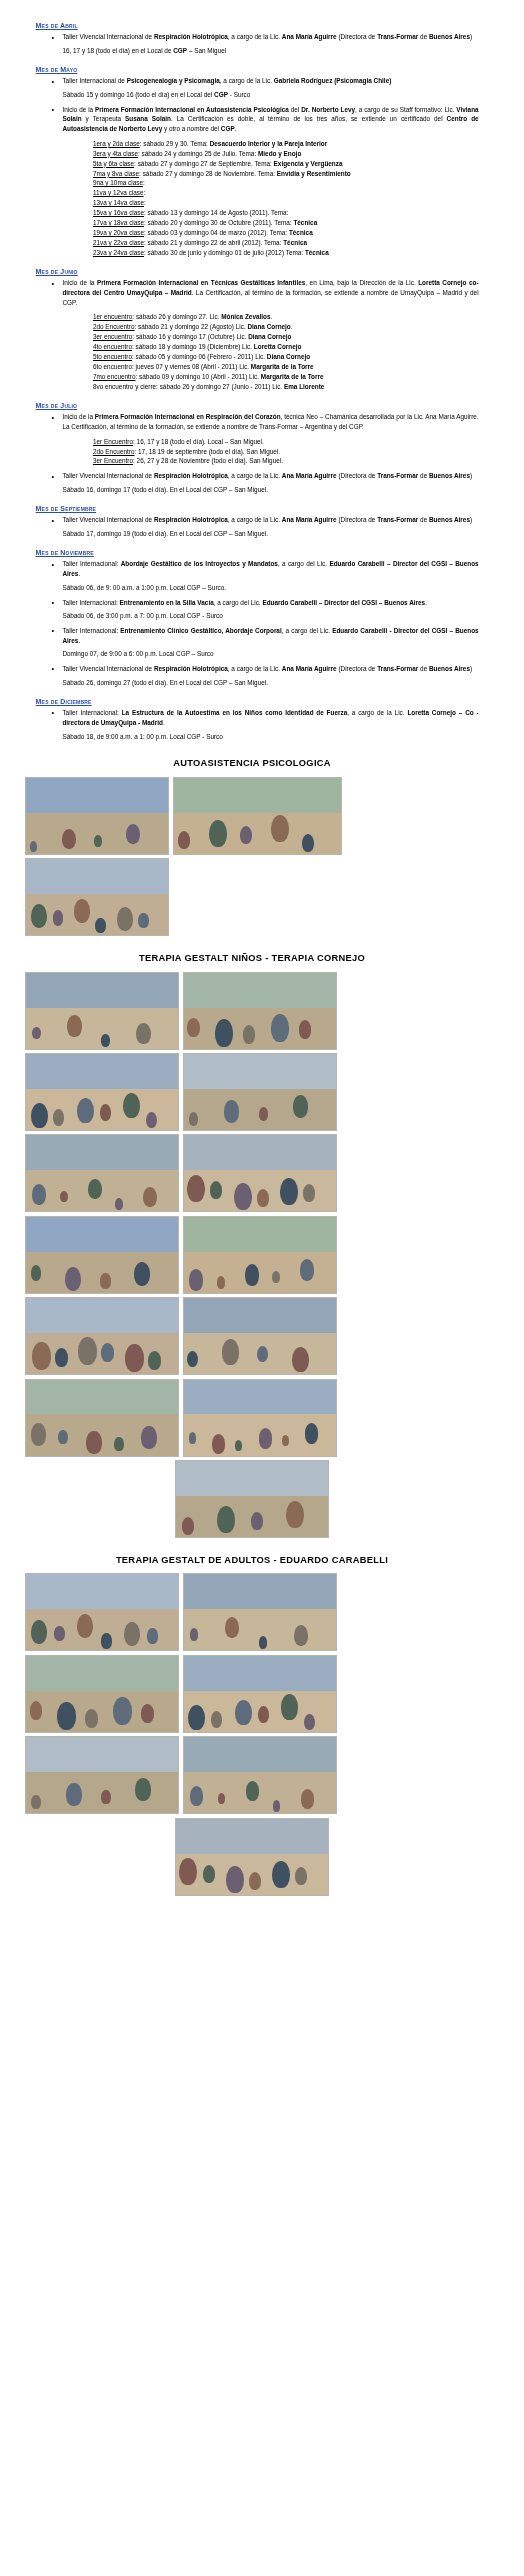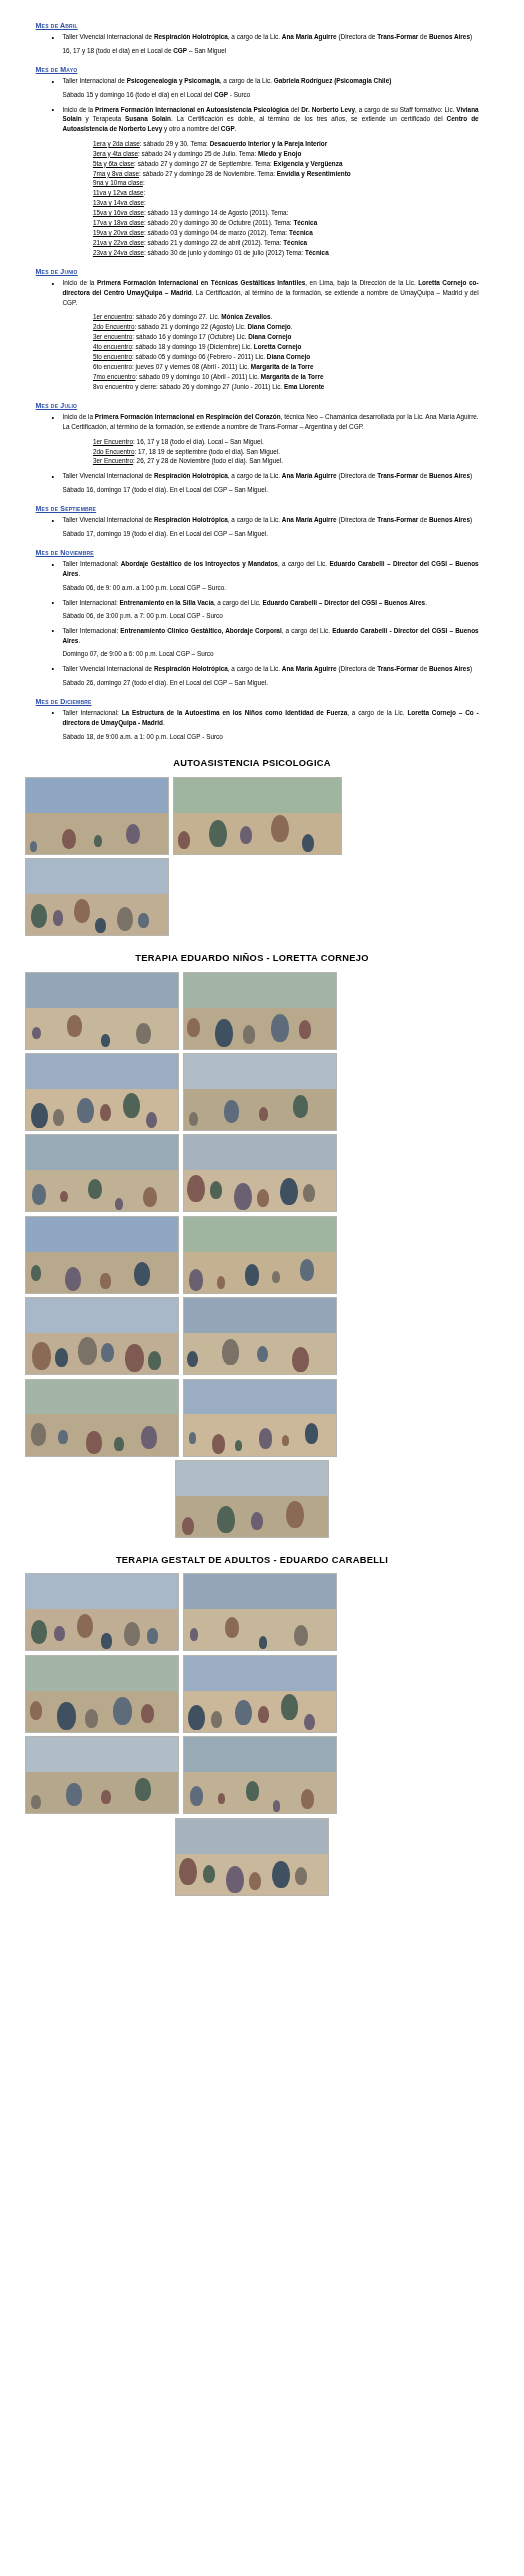--- a/index.html
+++ b/index.html
@@ -216,21 +216,21 @@
           <div class="sky" style="background: rgb(168, 184, 200);"></div>
           <div class="floor" style="background: rgb(191, 174, 147);"></div>
           <div class="blob" style="width: 16px; height: 24px; left: 5.1px; bottom: 6.8px; background: rgb(79, 99, 87);"></div>
           <div class="blob" style="width: 10.2px; height: 15.3px; left: 26.6px; bottom: 9.3px; background: rgb(107, 95, 114);"></div>
           <div class="blob" style="width: 16px; height: 24px; left: 48px; bottom: 12px; background: rgb(138, 106, 85);"></div>
           <div class="blob" style="width: 10.2px; height: 15.3px; left: 69px; bottom: 1.7px; background: rgb(63, 80, 96);"></div>
           <div class="blob" style="width: 16px; height: 24px; left: 91px; bottom: 4.2px; background: rgb(122, 114, 102);"></div>
           <div class="blob" style="width: 10.2px; height: 15.3px; left: 112px; bottom: 6.8px; background: rgb(93, 107, 122);"></div>
         </div>
       </div>
-      <div class="gallery-title">TERAPIA EDUARDO NIÑOS - LORETTA CORNEJO</div>
+      <div class="gallery-title">TERAPIA GESTALT NIÑOS - TERAPIA CORNEJO</div>
       <div class="grid">
         <div class="photo" style="width: 154px; height: 78px;">
           <div class="sky" style="background: rgb(147, 166, 184);"></div>
           <div class="floor" style="background: rgb(198, 183, 155);"></div>
           <div class="blob" style="width: 8.5px; height: 12.7px; left: 6px; bottom: 9.3px; background: rgb(107, 95, 114);"></div>
           <div class="blob" style="width: 14.4px; height: 21.6px; left: 41px; bottom: 12px; background: rgb(138, 106, 85);"></div>
           <div class="blob" style="width: 8.5px; height: 12.7px; left: 75px; bottom: 1.7px; background: rgb(63, 80, 96);"></div>
           <div class="blob" style="width: 14.4px; height: 21.6px; left: 110px; bottom: 4.2px; background: rgb(122, 114, 102);"></div>
         </div>
         <div class="photo" style="width: 154px; height: 78px;">

